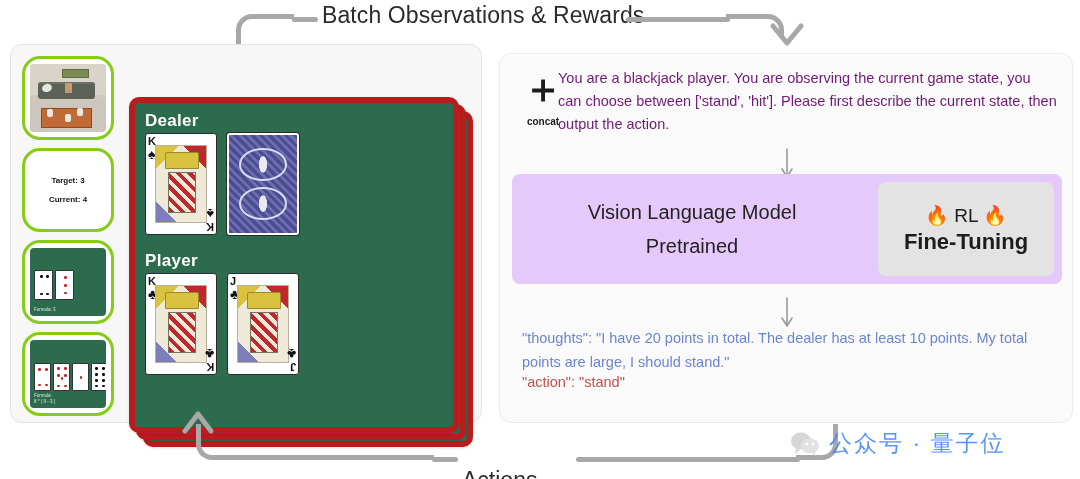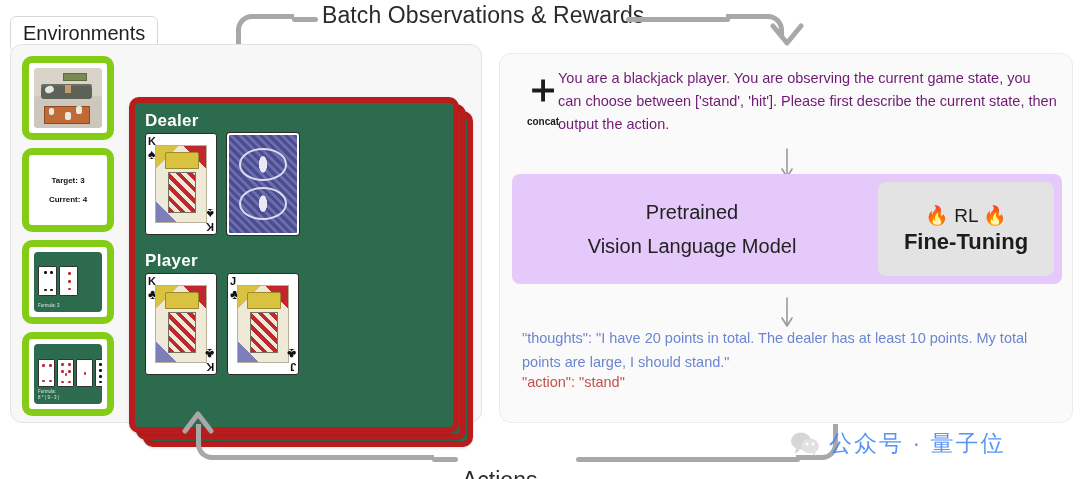--- a/index.html
+++ b/index.html
@@ -57,21 +57,21 @@
     position: absolute; left: 10px; top: 44px;
     width: 472px; height: 379px;
     background: #f7f7f7; border: 1px solid #e3e3e3; border-radius: 12px;
   }
   .thumb-col {
     position: absolute; left: 11px; top: 11px;
     width: 92px; display: flex; flex-direction: column; gap: 8px;
   }
   .thumb {
     width: 92px; height: 84px;
-    background: #ffffff; border: 7px solid #84cc16; border-radius: 10px;
+    background: #ffffff; border: 3px solid #84cc16; border-radius: 18px;
     padding: 5px; overflow: hidden;
   }
   .thumb-inner { width: 100%; height: 100%; border-radius: 4px; overflow: hidden; position: relative; }
 
   
   .room { background: #cfc8bf; width: 100%; height: 100%; position: relative; }
   .room .wall { position: absolute; left:0; top:0; width:100%; height:46%; background:#d9d3ca; }
   .room .art { position:absolute; left:42%; top:8%; width:36%; height:13%; background:#7a8a54; border:1px solid #5d6b3f; }
   .room .sofa { position:absolute; left:10%; top:30%; width:76%; height:22%; background:#5d6258; border-radius:3px; }
   .room .sofa2 { position:absolute; left:10%; top:27%; width:76%; height:7%; background:#6b7065; border-radius:3px; }
@@ -240,21 +240,20 @@
 
   <div class="banner-elbow"></div>
   <div class="banner-line-left"></div>
   <div class="banner-title">Batch Observations &amp; Rewards</div>
   <div class="banner-line-right"></div>
   <div class="banner-elbow-r"></div>
   <svg class="arrow-down-head" viewBox="0 0 34 26">
     <path d="M3 4 L17 21 L31 4" fill="none" stroke="#a8a8a8" stroke-width="5" stroke-linecap="round" stroke-linejoin="round"></path>
   </svg>
 
-  <div class="env-label">Environments</div>
 
   <div class="env-panel">
 
     <div class="thumb-col">
 
       <div class="thumb">
         <div class="thumb-inner">
           <div class="room">
             <div class="wall"></div>
             <div class="art"></div>
@@ -410,22 +409,22 @@
     </div>
 
     <div class="prompt">You are a blackjack player. You are observing the current game state, you can choose between ['stand', 'hit']. Please first describe the current state, then output the action.</div>
 
     <svg class="tiny-arrow a" viewBox="0 0 14 34">
       <path d="M7 2 L7 28 M2 22 L7 30 L12 22" fill="none" stroke="#9a9a9a" stroke-width="1.6" stroke-linecap="round" stroke-linejoin="round"></path>
     </svg>
 
     <div class="model-box">
       <div class="model-text">
+        <div>Vision Language Model</div>
         <div>Pretrained</div>
-        <div>Vision Language Model</div>
       </div>
       <div class="rl-box">
         <div class="rl-top">🔥 RL 🔥</div>
         <div class="rl-bottom">Fine-Tuning</div>
       </div>
     </div>
 
     <svg class="tiny-arrow b" viewBox="0 0 14 34">
       <path d="M7 2 L7 28 M2 22 L7 30 L12 22" fill="none" stroke="#9a9a9a" stroke-width="1.6" stroke-linecap="round" stroke-linejoin="round"></path>
     </svg>

